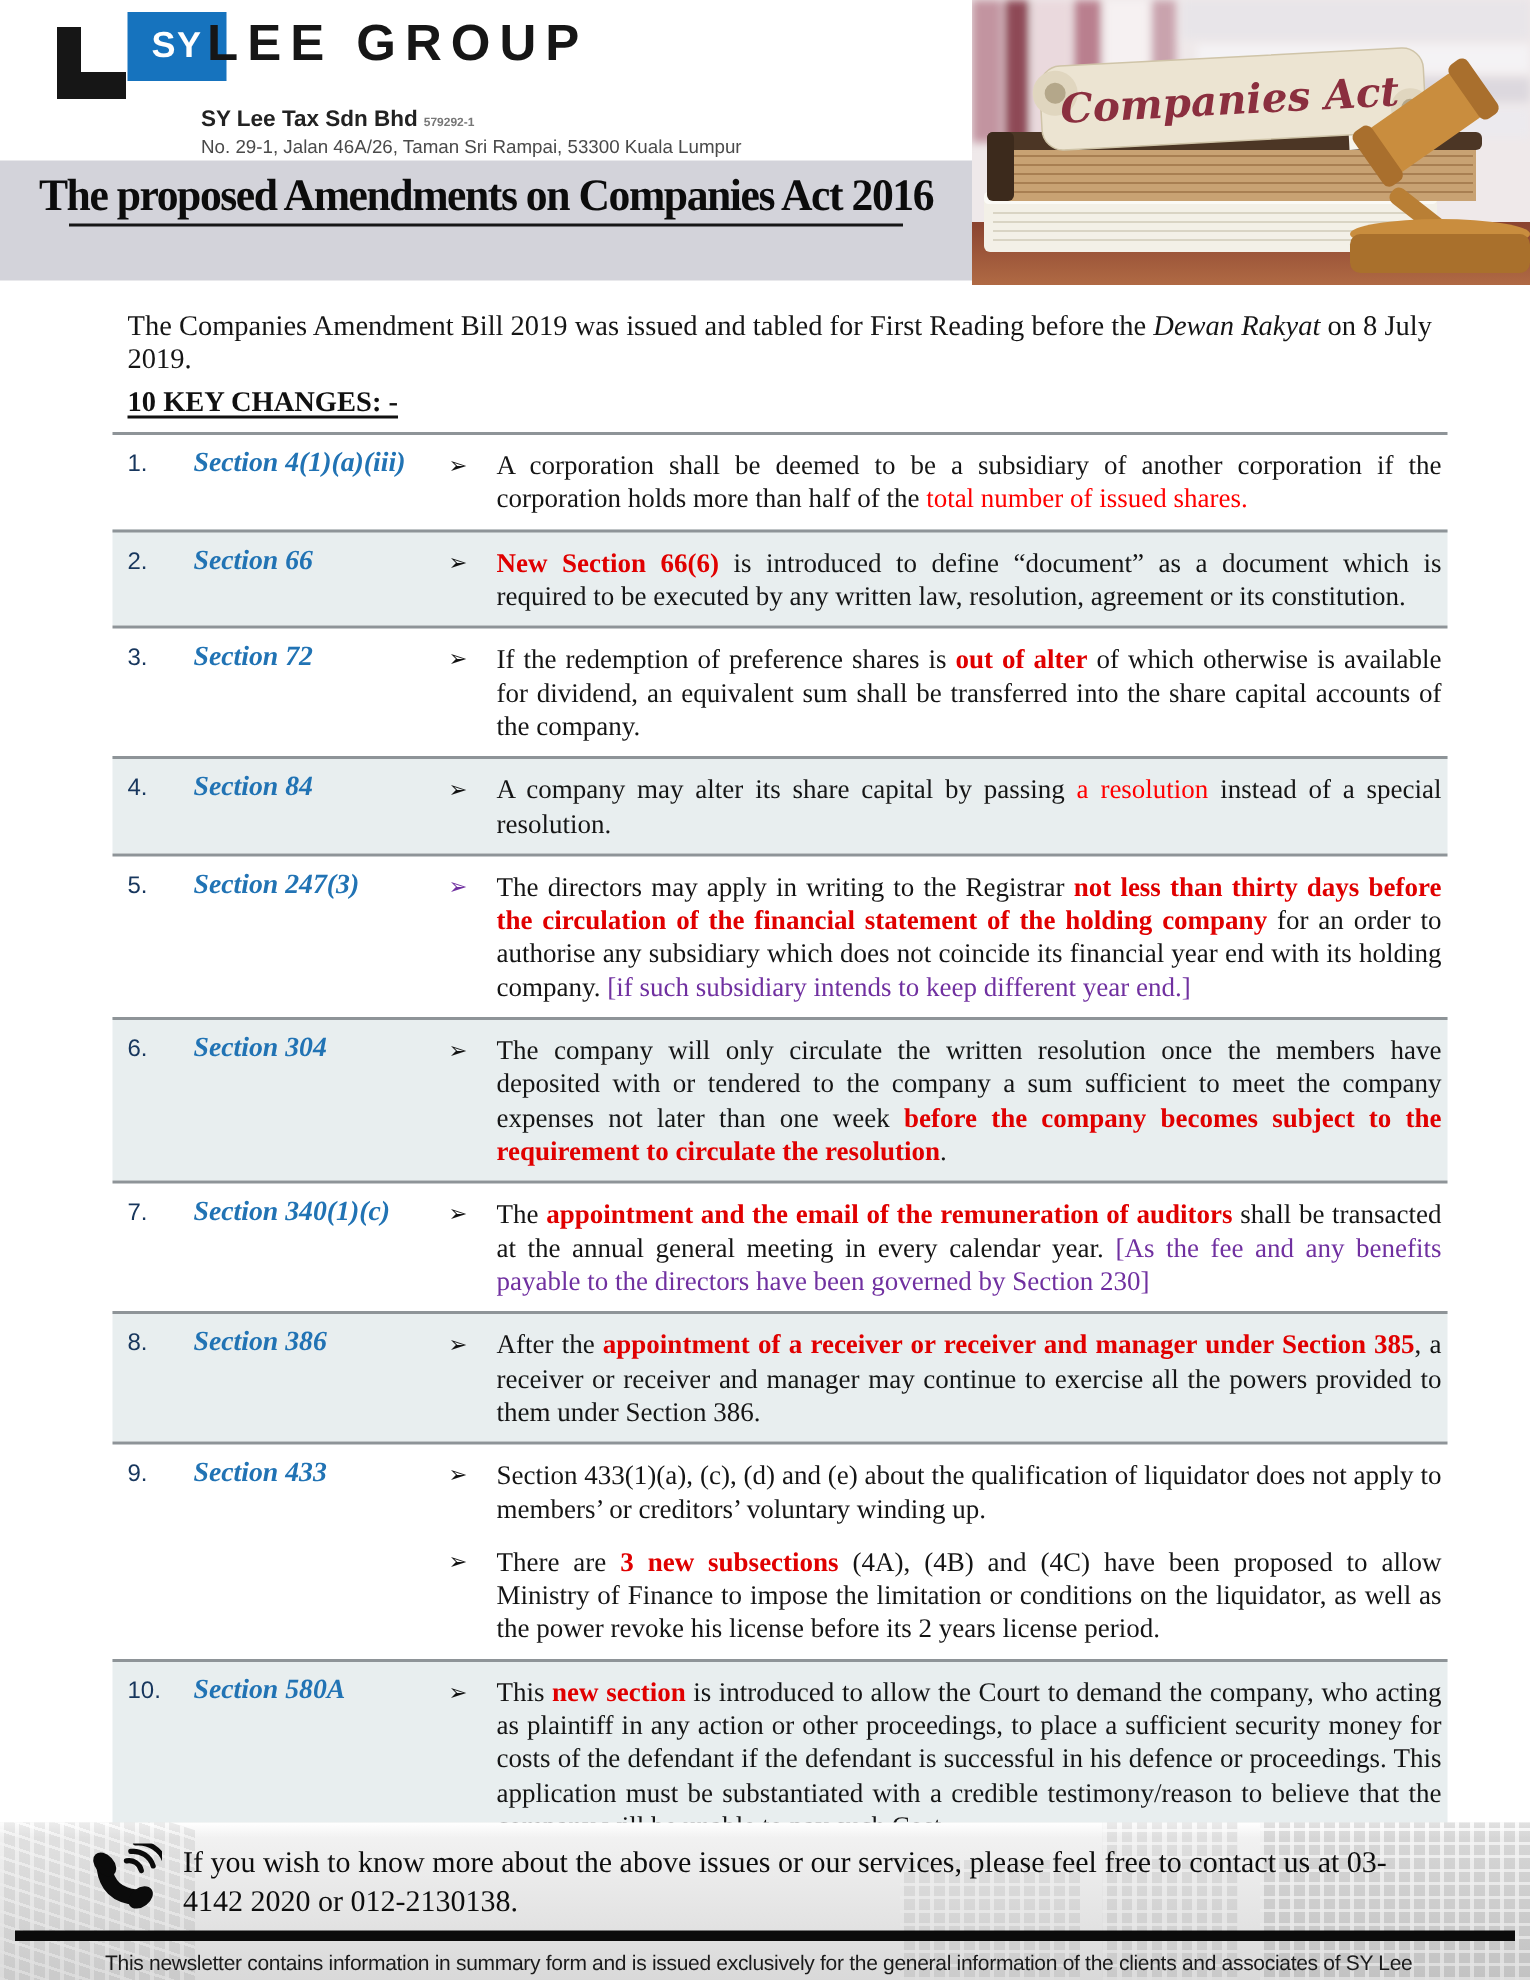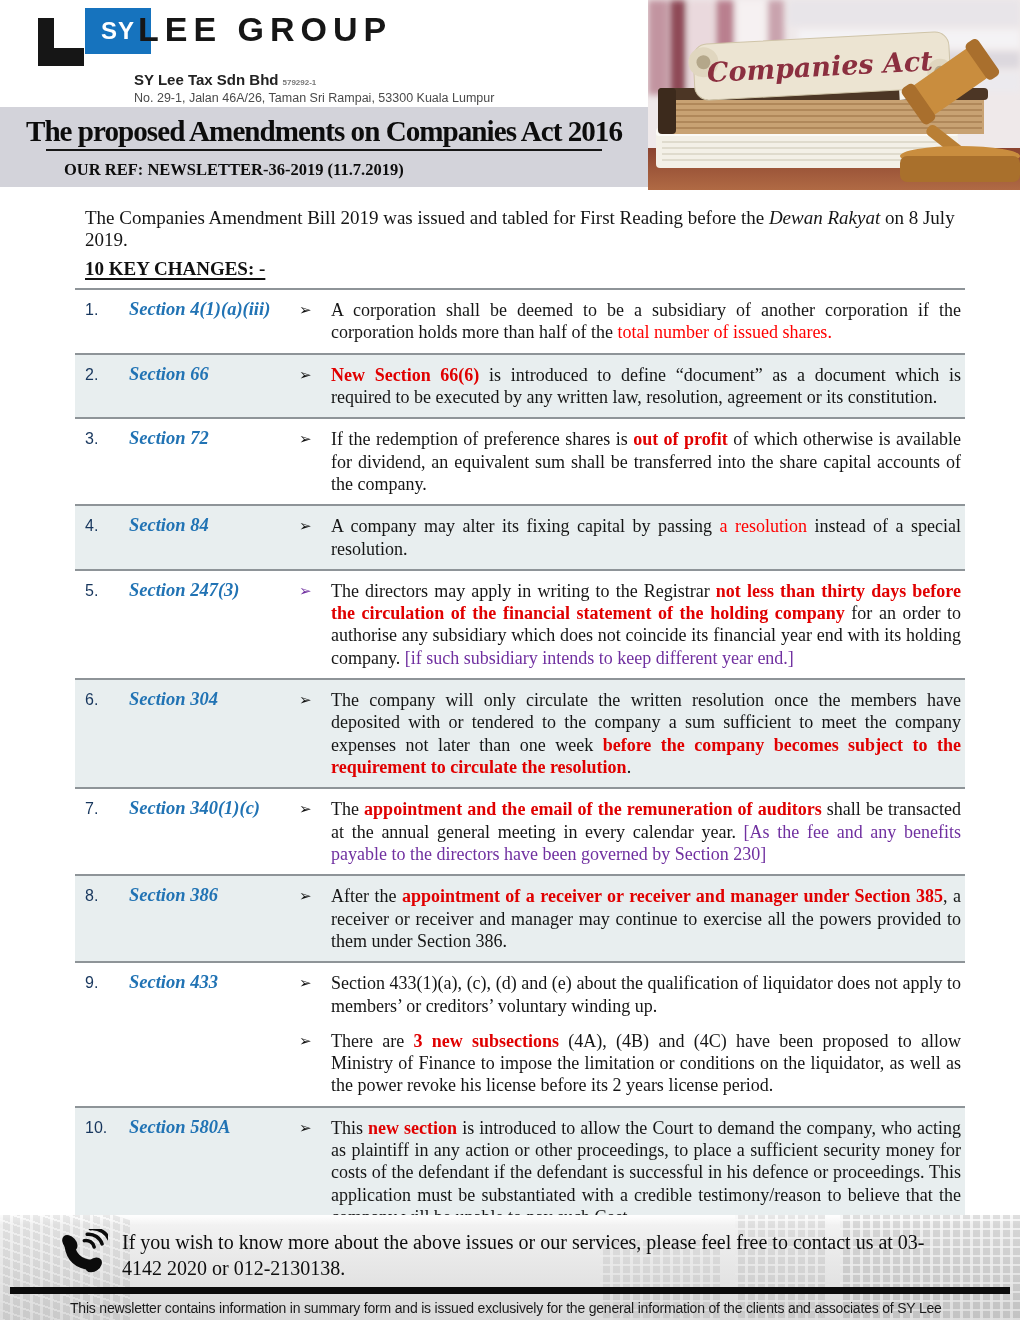--- a/index.html
+++ b/index.html
@@ -170,21 +170,20 @@
         <span class="lab">email</span>
         <span>syleegroup@gmail.com</span>
       </div>
       <div class="site">www.sylee.com.my</div>
     </div>
   </div>
 
   <div class="title-band">
     <div class="newsletter-title">The proposed Amendments on Companies Act 2016</div>
     <div class="title-rule"></div>
-    <div class="our-ref">OUR REF: NEWSLETTER-36-2019 (11.7.2019)</div>
   </div>
 </div>
 
 <p class="intro"><span>The Companies Amendment Bill 2019 was issued and tabled for First Reading before the </span><span class="it">Dewan Rakyat</span><span> on 8 July 2019.</span></p>
 
 <div class="key-heading">10 KEY CHANGES: -</div>
 
 <div class="kc-table">
     <div class="t-row">
       <div class="c-num">1.</div>
@@ -205,31 +204,31 @@
           <div class="btxt"><span class="seg-redbold">New Section 66(6)</span><span class="seg-plain"> is introduced to define “document” as a document which is required to be executed by any written law, resolution, agreement or its constitution.</span></div>
         </div>
       </div>
     </div>
     <div class="t-row">
       <div class="c-num">3.</div>
       <div class="c-sec">Section 72</div>
       <div class="c-body">
         <div class="bullet">
           <span class="arrow">➢</span>
-          <div class="btxt"><span class="seg-plain">If the redemption of preference shares is </span><span class="seg-redbold">out of profit</span><span class="seg-plain"> of which otherwise is available for dividend, an equivalent sum shall be transferred into the share capital accounts of the company.</span></div>
+          <div class="btxt"><span class="seg-plain">If the redemption of preference shares is </span><span class="seg-redbold">out of alter</span><span class="seg-plain"> of which otherwise is available for dividend, an equivalent sum shall be transferred into the share capital accounts of the company.</span></div>
         </div>
       </div>
     </div>
     <div class="t-row shaded">
       <div class="c-num">4.</div>
       <div class="c-sec">Section 84</div>
       <div class="c-body">
         <div class="bullet">
           <span class="arrow">➢</span>
-          <div class="btxt"><span class="seg-plain">A company may alter its fixing capital by passing </span><span class="seg-red">a resolution</span><span class="seg-plain"> instead of a special resolution.</span></div>
+          <div class="btxt"><span class="seg-plain">A company may alter its share capital by passing </span><span class="seg-red">a resolution</span><span class="seg-plain"> instead of a special resolution.</span></div>
         </div>
       </div>
     </div>
     <div class="t-row">
       <div class="c-num">5.</div>
       <div class="c-sec">Section 247(3)</div>
       <div class="c-body">
         <div class="bullet">
           <span class="arrow purple">➢</span>
           <div class="btxt"><span class="seg-plain">The directors may apply in writing to the Registrar </span><span class="seg-redbold">not less than thirty days before the circulation of the financial statement of the holding company</span><span class="seg-plain"> for an order to authorise any subsidiary which does not coincide its financial year end with its holding company. </span><span class="seg-purple">[if such subsidiary intends to keep different year end.]</span></div>

